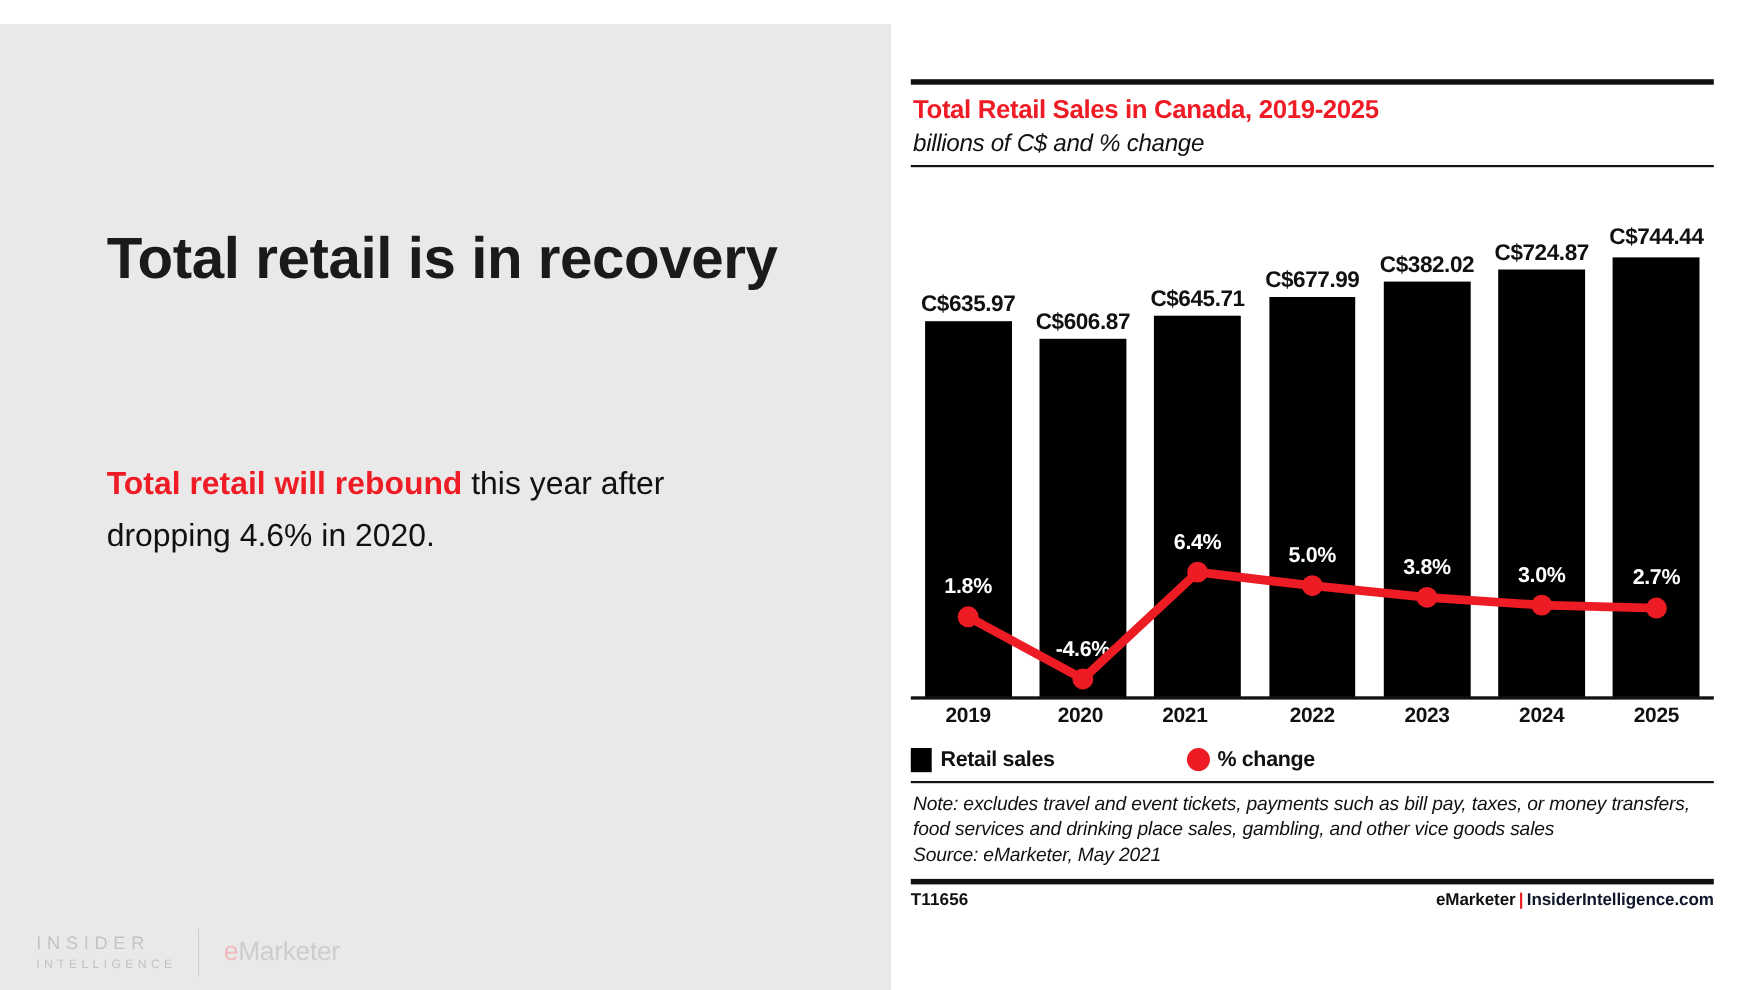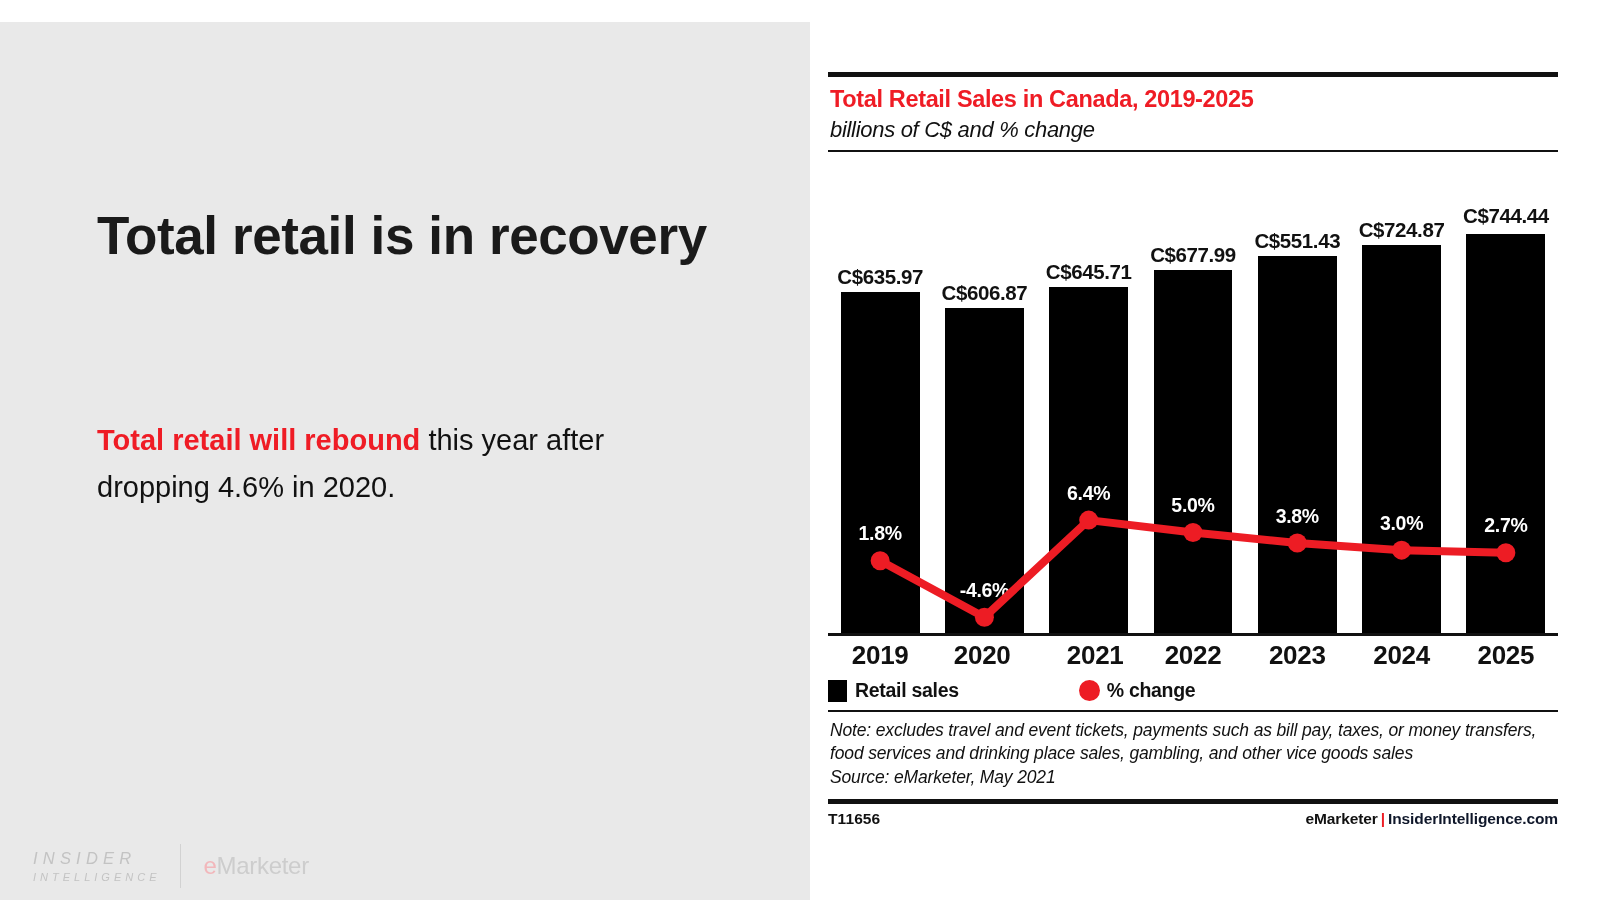--- a/index.html
+++ b/index.html
@@ -13,21 +13,21 @@
               background:#e9e9e9;}
   #headline{position:absolute;left:97px;top:146px;width:640px;
             font-size:53px;font-weight:bold;line-height:1.16;
             color:#1a1a1a;letter-spacing:-0.4px;margin-top:37px;}
   #bodytext{position:absolute;left:97px;top:395px;width:610px;
             font-size:29px;line-height:1.62;color:#111;}
   #bodytext .hl{color:#ef1c25;font-weight:bold;}
 
   
   #logo{position:absolute;left:33px;top:822px;display:flex;align-items:center;}
-  #logo-ii{display:flex;flex-direction:column;line-height:1.28;font-style:italic;}
+  #logo-ii{display:flex;flex-direction:column;line-height:1.28;}
   #logo-ii .l1{font-size:16.5px;letter-spacing:5.2px;color:#c3c3c3;}
   #logo-ii .l2{font-size:11px;letter-spacing:4.0px;color:#c3c3c3;}
   #logo-div{width:1px;height:44px;background:#d2d2d2;margin:0 22px 0 20px;}
   #logo-em{font-size:24px;color:#cdcdcd;letter-spacing:-0.3px;}
   #logo-em .e{color:#f2b7bb;}
   #logo-em .dot{font-size:13px;color:#dcdcdc;}
 
   
   #card{position:absolute;left:828px;top:72px;width:730px;}
   .rule-top{height:5px;background:#111;}
@@ -44,21 +44,21 @@
   #plot{position:relative;height:452px;margin-top:30px;}
   .bar{position:absolute;bottom:0;background:#000;}
   .bar-label{position:absolute;font-size:20.5px;font-weight:bold;color:#111;
              white-space:nowrap;text-align:center;letter-spacing:-0.4px;}
   .pct-label{position:absolute;font-size:19.5px;font-weight:bold;color:#fff;
              white-space:nowrap;text-align:center;letter-spacing:-0.3px;}
   #lineLayer{position:absolute;left:0;top:0;width:730px;height:452px;
              overflow:visible;}
   #axis{position:absolute;left:0;bottom:-2px;width:730px;height:3px;background:#111;}
   #xlabels{position:relative;height:34px;}
-  .xlab{position:absolute;top:6px;font-size:26px;font-weight:bold;
+  .xlab{position:absolute;top:6px;font-size:19px;font-weight:bold;
         color:#111;text-align:center;letter-spacing:-0.3px;}
 
   
   #legend{display:flex;align-items:center;margin-top:4px;height:38px;}
   .lg{display:flex;align-items:center;font-size:19.5px;font-weight:bold;
       color:#111;letter-spacing:-0.3px;}
   .sw-sq{width:19px;height:22px;background:#000;margin-right:8px;}
   .sw-ci{width:21px;height:21px;border-radius:50%;background:#ed1c24;margin-right:7px;}
   #lg2{margin-left:120px;}
 
@@ -109,21 +109,21 @@
       <div id="bars">
           <div class="bar" style="left: 12.775px; width: 78.7357px; height: 341.331px;"></div>
           <div class="bar-label" style="width: 138.286px; left: -17px; bottom: 344.331px;">C$635.97</div>
           <div class="bar" style="left: 117.061px; width: 78.7357px; height: 325.713px;"></div>
           <div class="bar-label" style="width: 138.286px; left: 87.2857px; bottom: 328.713px;">C$606.87</div>
           <div class="bar" style="left: 221.346px; width: 78.7357px; height: 346.558px;"></div>
           <div class="bar-label" style="width: 138.286px; left: 191.571px; bottom: 349.558px;">C$645.71</div>
           <div class="bar" style="left: 325.632px; width: 78.7357px; height: 363.883px;"></div>
           <div class="bar-label" style="width: 138.286px; left: 295.857px; bottom: 366.883px;">C$677.99</div>
           <div class="bar" style="left: 429.918px; width: 78.7357px; height: 377.714px;"></div>
-          <div class="bar-label" style="width: 138.286px; left: 400.143px; bottom: 380.714px;">C$551.43</div>
+          <div class="bar-label" style="width: 138.286px; left: 400.143px; bottom: 380.714px;">C$382.02</div>
           <div class="bar" style="left: 534.204px; width: 78.7357px; height: 389.044px;"></div>
           <div class="bar-label" style="width: 138.286px; left: 504.429px; bottom: 392.044px;">C$724.87</div>
           <div class="bar" style="left: 638.489px; width: 78.7357px; height: 399.548px;"></div>
           <div class="bar-label" style="width: 138.286px; left: 608.714px; bottom: 406px;">C$744.44</div>
         </div>
       <div id="pcts">
           <div class="pct-label" style="width: 104.286px; left: 0px; top: 340.731px;">1.8%</div>
           <div class="pct-label" style="width: 104.286px; left: 104.286px; top: 397.228px;">-4.6%</div>
           <div class="pct-label" style="width: 104.286px; left: 208.571px; top: 300.124px;">6.4%</div>
           <div class="pct-label" style="width: 104.286px; left: 312.857px; top: 312.483px;">5.0%</div>
@@ -140,21 +140,21 @@
           <circle cx="469.28571428571433" cy="361.07586206896553" r="9.5" fill="#ED1C24"></circle>
           <circle cx="573.5714285714286" cy="368.1379310344828" r="9.5" fill="#ED1C24"></circle>
           <circle cx="677.8571428571429" cy="370.78620689655173" r="9.5" fill="#ED1C24"></circle>
         </svg>
       <div id="axis"></div>
     </div>
 
     <div id="xlabels">
         <div class="xlab" style="width: 104.286px; left: 0px;">2019</div>
         <div class="xlab" style="width: 104.286px; left: 102px;">2020</div>
-        <div class="xlab" style="width: 104.286px; left: 215px;">2021</div>
+        <div class="xlab" style="width: 104.286px; left: 197px;">2021</div>
         <div class="xlab" style="width: 104.286px; left: 312.857px;">2022</div>
         <div class="xlab" style="width: 104.286px; left: 417.143px;">2023</div>
         <div class="xlab" style="width: 104.286px; left: 521.429px;">2024</div>
         <div class="xlab" style="width: 104.286px; left: 625.714px;">2025</div>
       </div>
 
     <div id="legend">
       <div class="lg" id="lg1">
         <span class="sw-sq"></span>
         <span>Retail sales</span>

